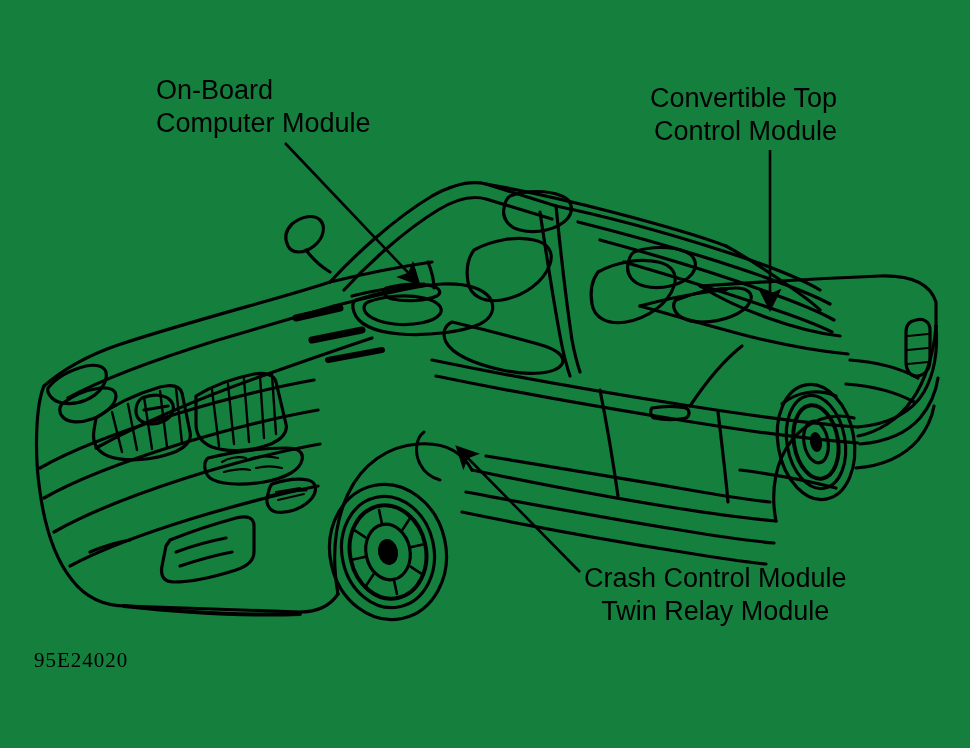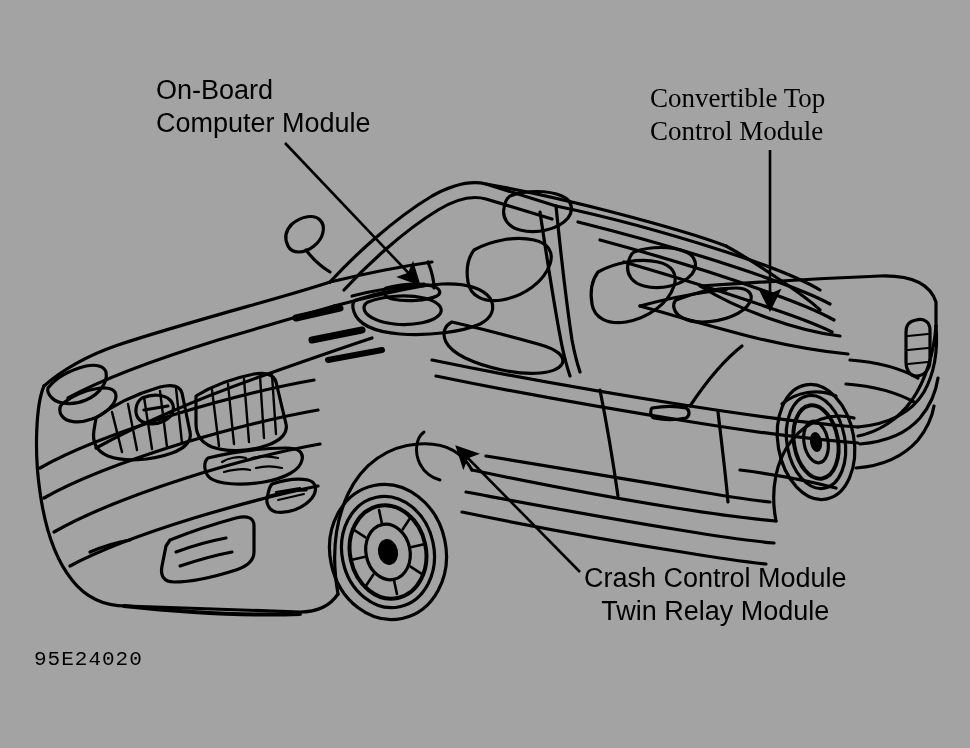--- a/index.html
+++ b/index.html
@@ -5,43 +5,43 @@
 <style>
   html, body {
     margin: 0;
     padding: 0;
     background: #ffffff;
   }
   #page {
     position: relative;
     width: 970px;
     height: 748px;
-    background: #a3a3a3;
+    background: #15803d;
     overflow: hidden;
     font-family: "Liberation Sans", sans-serif;
   }
   .callout {
     position: absolute;
     color: #000000;
     font-family: "Liberation Sans", sans-serif;
     font-size: 27px;
     line-height: 33px;
     white-space: pre;
     letter-spacing: 0px;
   }
   #callout-obc   { left: 156px; top: 74px;  text-align: left; }
-  #callout-ctcm  { left: 650px; top: 82px;  text-align: left; font-family: Liberation Serif, serif; }
+  #callout-ctcm  { left: 650px; top: 82px;  text-align: right; }
   #callout-ccm   { left: 584px; top: 562px; text-align: center; }
 
   #figure-code {
     position: absolute;
     left: 34px;
     top: 648px;
     color: #000000;
-    font-family: Liberation Mono, monospace;
+    font-family: Liberation Serif, serif;
     font-size: 21px;
     letter-spacing: 1px;
     white-space: pre;
   }
   #art {
     position: absolute;
     left: 0;
     top: 0;
     width: 970px;
     height: 748px;

